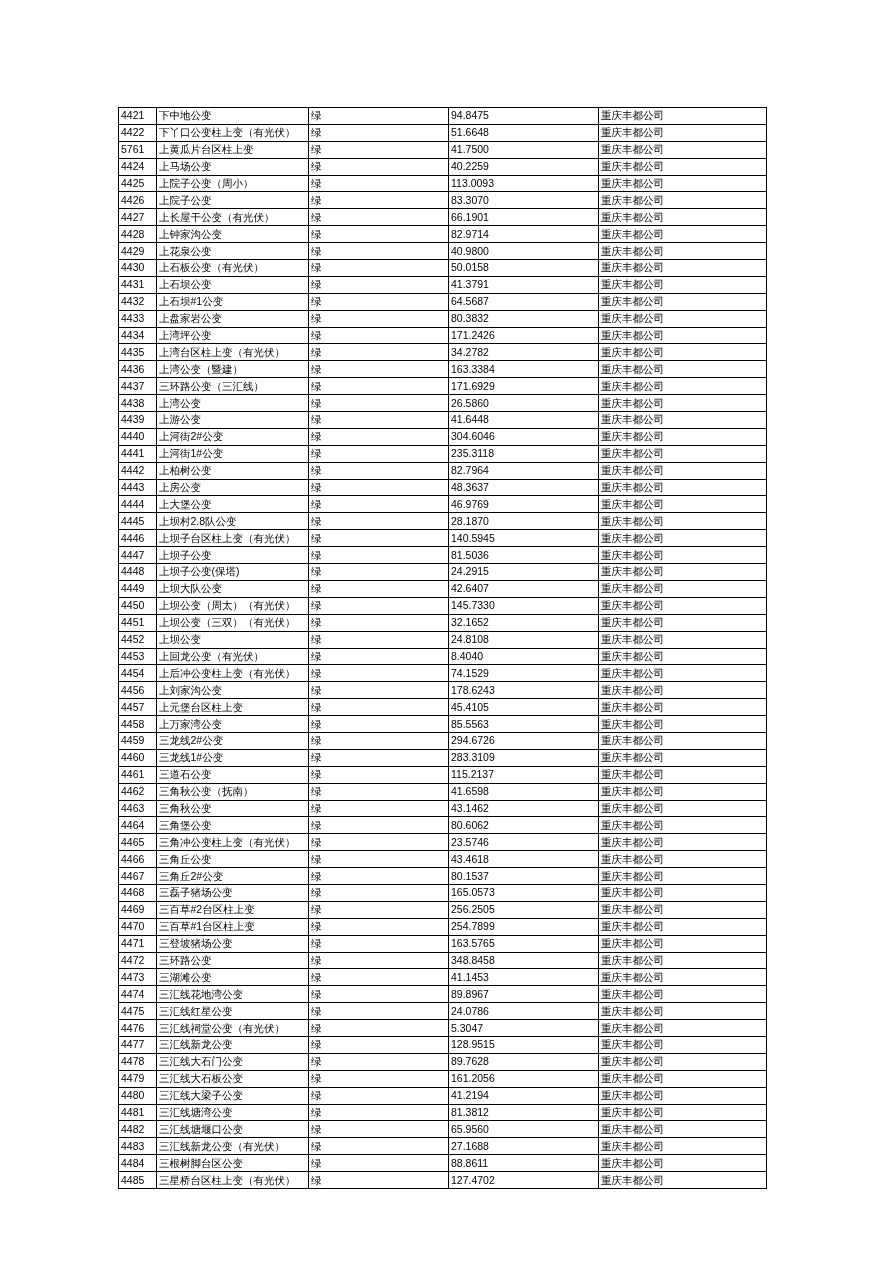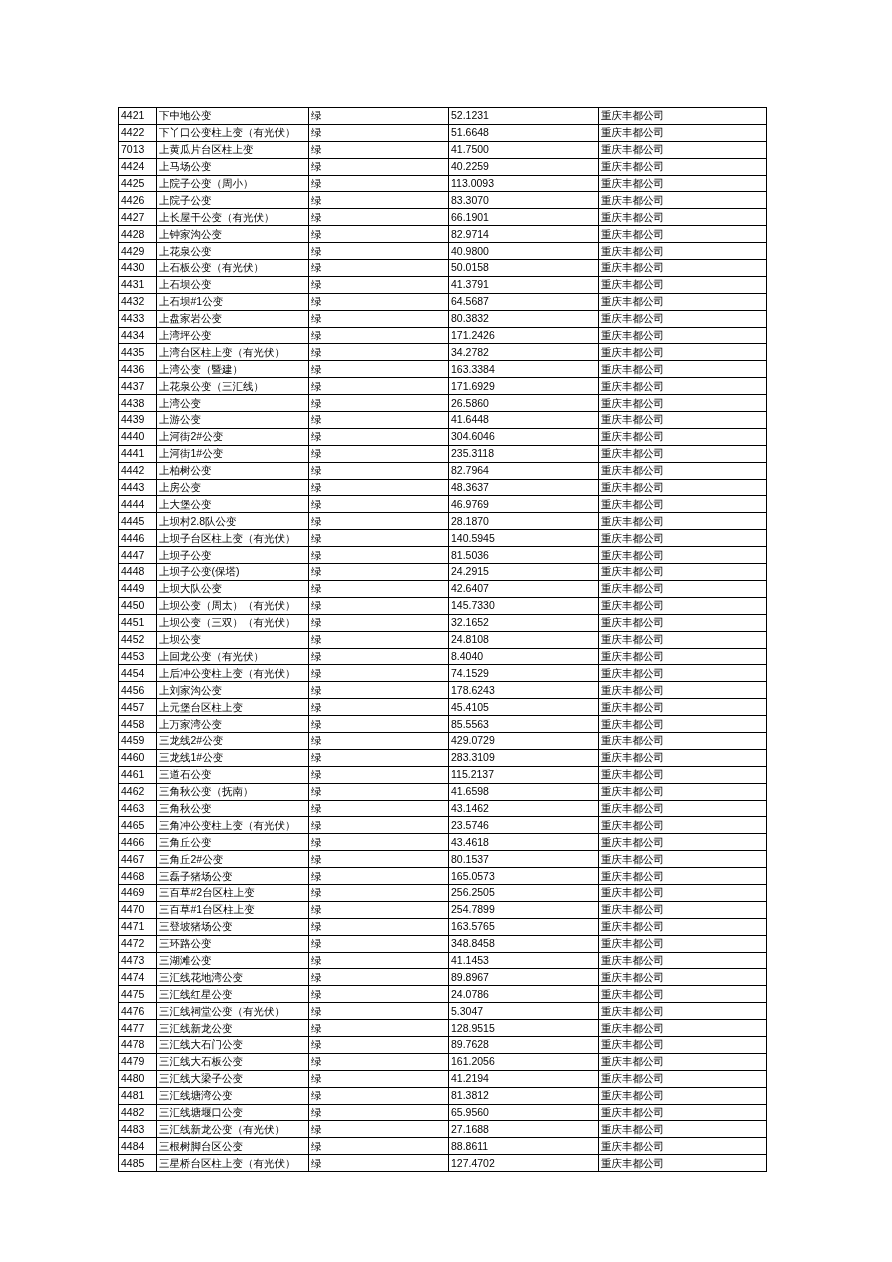--- a/index.html
+++ b/index.html
@@ -69,32 +69,32 @@
         <col class="c-name">
         <col class="c-color">
         <col class="c-value">
         <col class="c-company">
       </colgroup>
       <tbody id="table-body">
           <tr>
             <td class="id-cell">4421</td>
             <td class="name-cell">下中地公变</td>
             <td class="color-cell">绿</td>
-            <td class="value-cell">52.1231</td>
+            <td class="value-cell">94.8475</td>
             <td class="company-cell">重庆丰都公司</td>
           </tr>
           <tr>
             <td class="id-cell">4422</td>
             <td class="name-cell">下丫口公变柱上变（有光伏）</td>
             <td class="color-cell">绿</td>
             <td class="value-cell">51.6648</td>
             <td class="company-cell">重庆丰都公司</td>
           </tr>
           <tr>
-            <td class="id-cell">7013</td>
+            <td class="id-cell">5761</td>
             <td class="name-cell">上黄瓜片台区柱上变</td>
             <td class="color-cell">绿</td>
             <td class="value-cell">41.7500</td>
             <td class="company-cell">重庆丰都公司</td>
           </tr>
           <tr>
             <td class="id-cell">4424</td>
             <td class="name-cell">上马场公变</td>
             <td class="color-cell">绿</td>
             <td class="value-cell">40.2259</td>
@@ -179,21 +179,21 @@
           </tr>
           <tr>
             <td class="id-cell">4436</td>
             <td class="name-cell">上湾公变（暨建）</td>
             <td class="color-cell">绿</td>
             <td class="value-cell">163.3384</td>
             <td class="company-cell">重庆丰都公司</td>
           </tr>
           <tr>
             <td class="id-cell">4437</td>
-            <td class="name-cell">上花泉公变（三汇线）</td>
+            <td class="name-cell">三环路公变（三汇线）</td>
             <td class="color-cell">绿</td>
             <td class="value-cell">171.6929</td>
             <td class="company-cell">重庆丰都公司</td>
           </tr>
           <tr>
             <td class="id-cell">4438</td>
             <td class="name-cell">上湾公变</td>
             <td class="color-cell">绿</td>
             <td class="value-cell">26.5860</td>
             <td class="company-cell">重庆丰都公司</td>
@@ -328,21 +328,21 @@
             <td class="id-cell">4458</td>
             <td class="name-cell">上万家湾公变</td>
             <td class="color-cell">绿</td>
             <td class="value-cell">85.5563</td>
             <td class="company-cell">重庆丰都公司</td>
           </tr>
           <tr>
             <td class="id-cell">4459</td>
             <td class="name-cell">三龙线2#公变</td>
             <td class="color-cell">绿</td>
-            <td class="value-cell">429.0729</td>
+            <td class="value-cell">294.6726</td>
             <td class="company-cell">重庆丰都公司</td>
           </tr>
           <tr>
             <td class="id-cell">4460</td>
             <td class="name-cell">三龙线1#公变</td>
             <td class="color-cell">绿</td>
             <td class="value-cell">283.3109</td>
             <td class="company-cell">重庆丰都公司</td>
           </tr>
           <tr>
@@ -357,20 +357,27 @@
             <td class="name-cell">三角秋公变（抚南）</td>
             <td class="color-cell">绿</td>
             <td class="value-cell">41.6598</td>
             <td class="company-cell">重庆丰都公司</td>
           </tr>
           <tr>
             <td class="id-cell">4463</td>
             <td class="name-cell">三角秋公变</td>
             <td class="color-cell">绿</td>
             <td class="value-cell">43.1462</td>
+            <td class="company-cell">重庆丰都公司</td>
+          </tr>
+          <tr>
+            <td class="id-cell">4464</td>
+            <td class="name-cell">三角堡公变</td>
+            <td class="color-cell">绿</td>
+            <td class="value-cell">80.6062</td>
             <td class="company-cell">重庆丰都公司</td>
           </tr>
           <tr>
             <td class="id-cell">4465</td>
             <td class="name-cell">三角冲公变柱上变（有光伏）</td>
             <td class="color-cell">绿</td>
             <td class="value-cell">23.5746</td>
             <td class="company-cell">重庆丰都公司</td>
           </tr>
           <tr>

